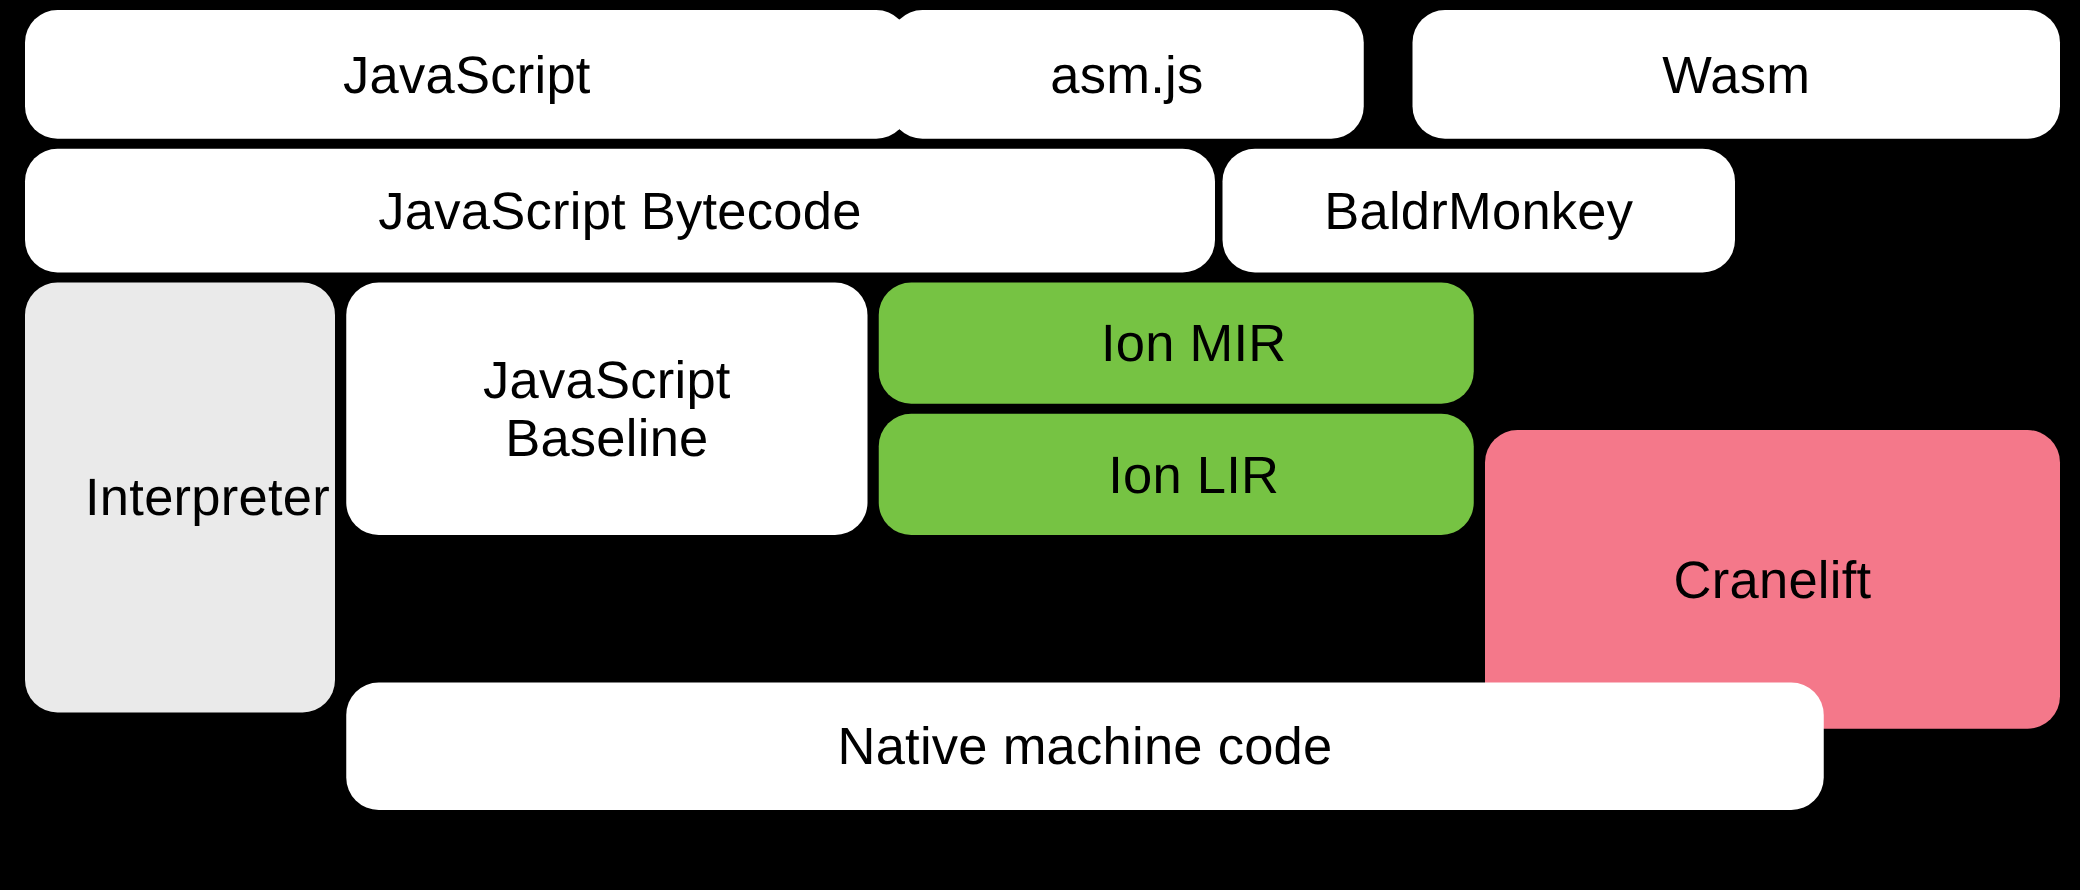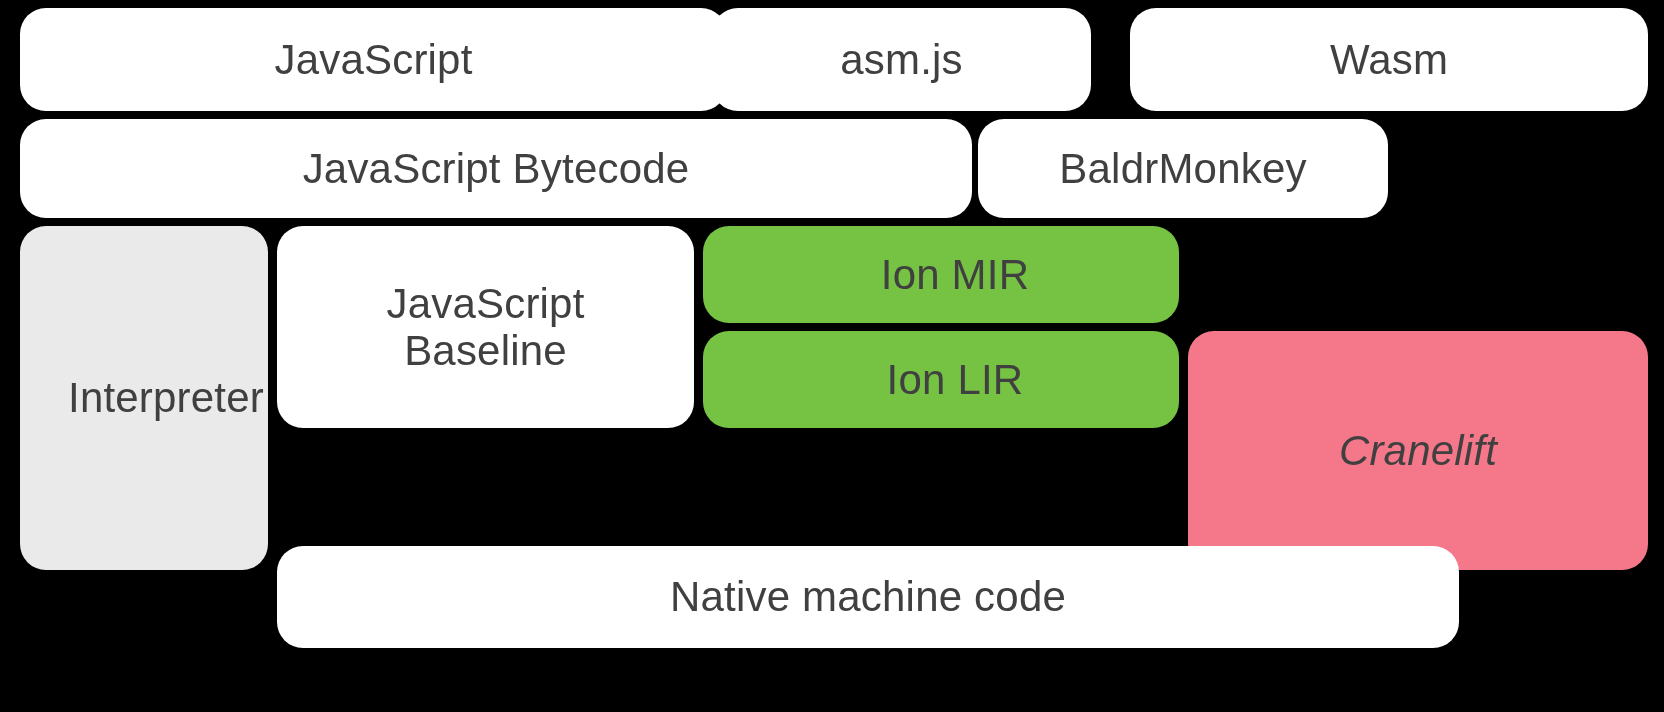--- a/index.html
+++ b/index.html
@@ -15,21 +15,21 @@
     overflow: hidden;
     font-family: "Liberation Sans", sans-serif;
   }
   .node {
     position: absolute;
     box-sizing: border-box;
     display: flex;
     align-items: center;
     justify-content: center;
     text-align: center;
-    color: #404040;
+    color: #000000;
     line-height: 1.12;
     white-space: pre-line;
     border-radius: 26px;
     background: #ffffff;
     font-size: 42px;
     letter-spacing: 0.2px;
     user-select: none;
   }
   .node.gray   { background: #eaeaea; }
   .node.green  { background: #76c343; padding-left: 28px; }
@@ -52,18 +52,18 @@
 
   <div class="node gray" style="left:20px; top:226px; width:248px; height:344px;padding-left:44px;">Interpreter</div>
 
   <div class="node" style="left:277px; top:226px; width:417px; height:202px;">JavaScript
 Baseline</div>
 
   <div class="node green" style="left:703px; top:226px; width:476px; height:97px;">Ion MIR</div>
 
   <div class="node green" style="left:703px; top:331px; width:476px; height:97px;">Ion LIR</div>
 
-  <div class="node pink" style="left:1188px; top:331px; width:460px; height:239px;font-style:italic;">Cranelift</div>
+  <div class="node pink" style="left:1188px; top:344px; width:460px; height:239px;">Cranelift</div>
 
 
   <div class="node" style="left:277px; top:546px; width:1182px; height:102px;">Native machine code</div>
 
 </div>
 
 </body></html>

